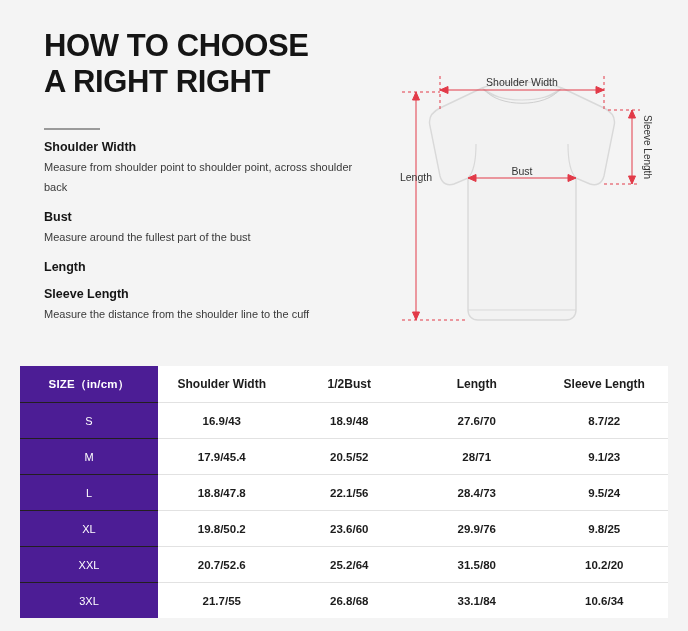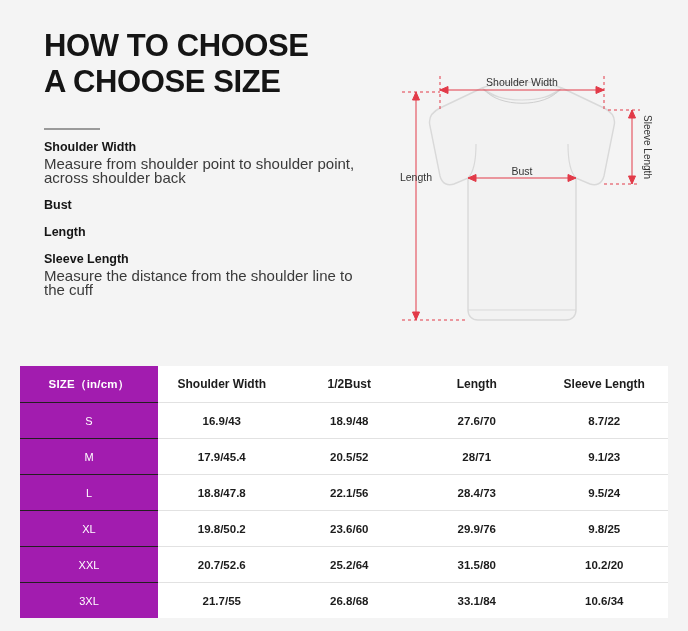--- a/index.html
+++ b/index.html
@@ -49,22 +49,22 @@
     margin-bottom: 10px;
   }
   .def-block { margin-bottom: 13px; }
   .def-term {
     font-size: 12.5px;
     font-weight: bold;
     color: #151515;
     margin-bottom: 3px;
   }
   .def-desc {
-    font-size: 15px;
-    line-height: 14px;
+    font-size: 11px;
+    line-height: 20px;
     color: #3a3a3a;
   }
 
   
   .illus {
     position: absolute;
     left: 372px;
     top: 48px;
     width: 300px;
     height: 300px;
@@ -85,21 +85,21 @@
   }
   table.size-table th,
   table.size-table td {
     text-align: center;
     font-size: 11.5px;
     color: #1c1c1c;
   }
   
   table.size-table th.c0,
   table.size-table td.c0 {
-    background: #a21caf;
+    background: #4c1d95;
     color: #ffffff;
     width: 136px;
   }
   table.size-table th.c0 {
     font-size: 11.5px;
     font-weight: bold;
     letter-spacing: 0.2px;
   }
   table.size-table td.c0 {
     font-size: 11px;
@@ -121,33 +121,34 @@
     border-top: 1px solid #231f20;
   }
 </style>
 </head>
 <body>
 
 <div class="page">
 
   <div class="heading">
     <span>HOW TO CHOOSE</span>
-    <span class="line2">A CHOOSE SIZE</span>
+    <span class="line2">A RIGHT RIGHT</span>
   </div>
 
   <div class="defs">
     <div class="def-rule"></div>
 
     <div class="def-block">
       <div class="def-term">Shoulder Width</div>
       <div class="def-desc">Measure from shoulder point to shoulder point, across shoulder back</div>
     </div>
 
     <div class="def-block">
       <div class="def-term">Bust</div>
+      <div class="def-desc">Measure around the fullest part of the bust</div>
     </div>
 
     <div class="def-block">
       <div class="def-term">Length</div>
     </div>
 
     <div class="def-block">
       <div class="def-term">Sleeve Length</div>
       <div class="def-desc">Measure the distance from the shoulder line to the cuff</div>
     </div>

